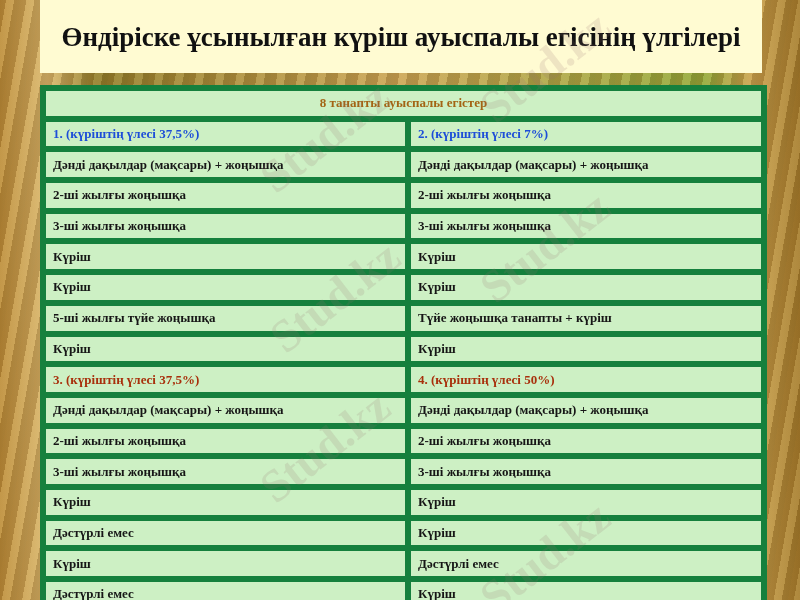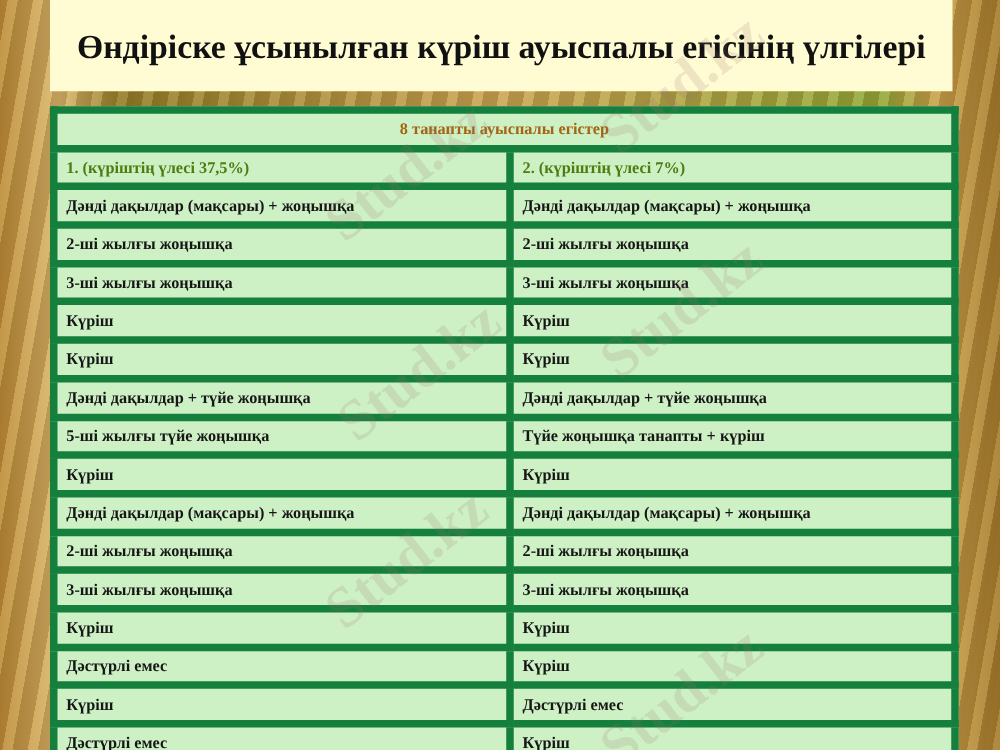--- a/index.html
+++ b/index.html
@@ -28,21 +28,21 @@
   table.rot td {
     border: 6px solid #15803d;
     padding: 0 0 0 7px;
     height: 24.7px;
     font-size: 13px; font-weight: bold; color: #161616;
     white-space: nowrap; overflow: hidden; margin-top: 12px;
   }
   table.rot td.caption {
     text-align: center; color: #a36414; padding: 0;
   }
-  table.rot td.sec-a { color: #4d7c0f; }
+  table.rot td.sec-a { color: #1d4ed8; }
   table.rot td.sec-b { color: #a8300c; }
   col.c1 { width: 365px; }
   col.c2 { width: 356px; }
   .wm {
     position: absolute; font-size: 46px; font-weight: bold;
     color: rgba(150,110,110,0.16); transform: rotate(-38deg); pointer-events: none;
     font-family: "Liberation Serif", serif;
   }
 </style>
 </head>
@@ -79,30 +79,30 @@
       </tr>
       <tr>
         <td>Күріш</td>
         <td>Күріш</td>
       </tr>
       <tr>
         <td>Күріш</td>
         <td>Күріш</td>
       </tr>
       <tr>
-        <td>Дәнді дақылдар + түйе жоңышқа</td>
-        <td>Дәнді дақылдар + түйе жоңышқа</td>
-      </tr>
-      <tr>
         <td>5-ші жылғы түйе жоңышқа</td>
         <td>Түйе жоңышқа танапты + күріш</td>
       </tr>
       <tr>
         <td>Күріш</td>
         <td>Күріш</td>
+      </tr>
+      <tr>
+        <td class="sec-b">3. (күріштің үлесі 37,5%)</td>
+        <td class="sec-b">4. (күріштің үлесі 50%)</td>
       </tr>
       <tr>
         <td>Дәнді дақылдар (мақсары) + жоңышқа</td>
         <td>Дәнді дақылдар (мақсары) + жоңышқа</td>
       </tr>
       <tr>
         <td>2-ші жылғы жоңышқа</td>
         <td>2-ші жылғы жоңышқа</td>
       </tr>
       <tr>

